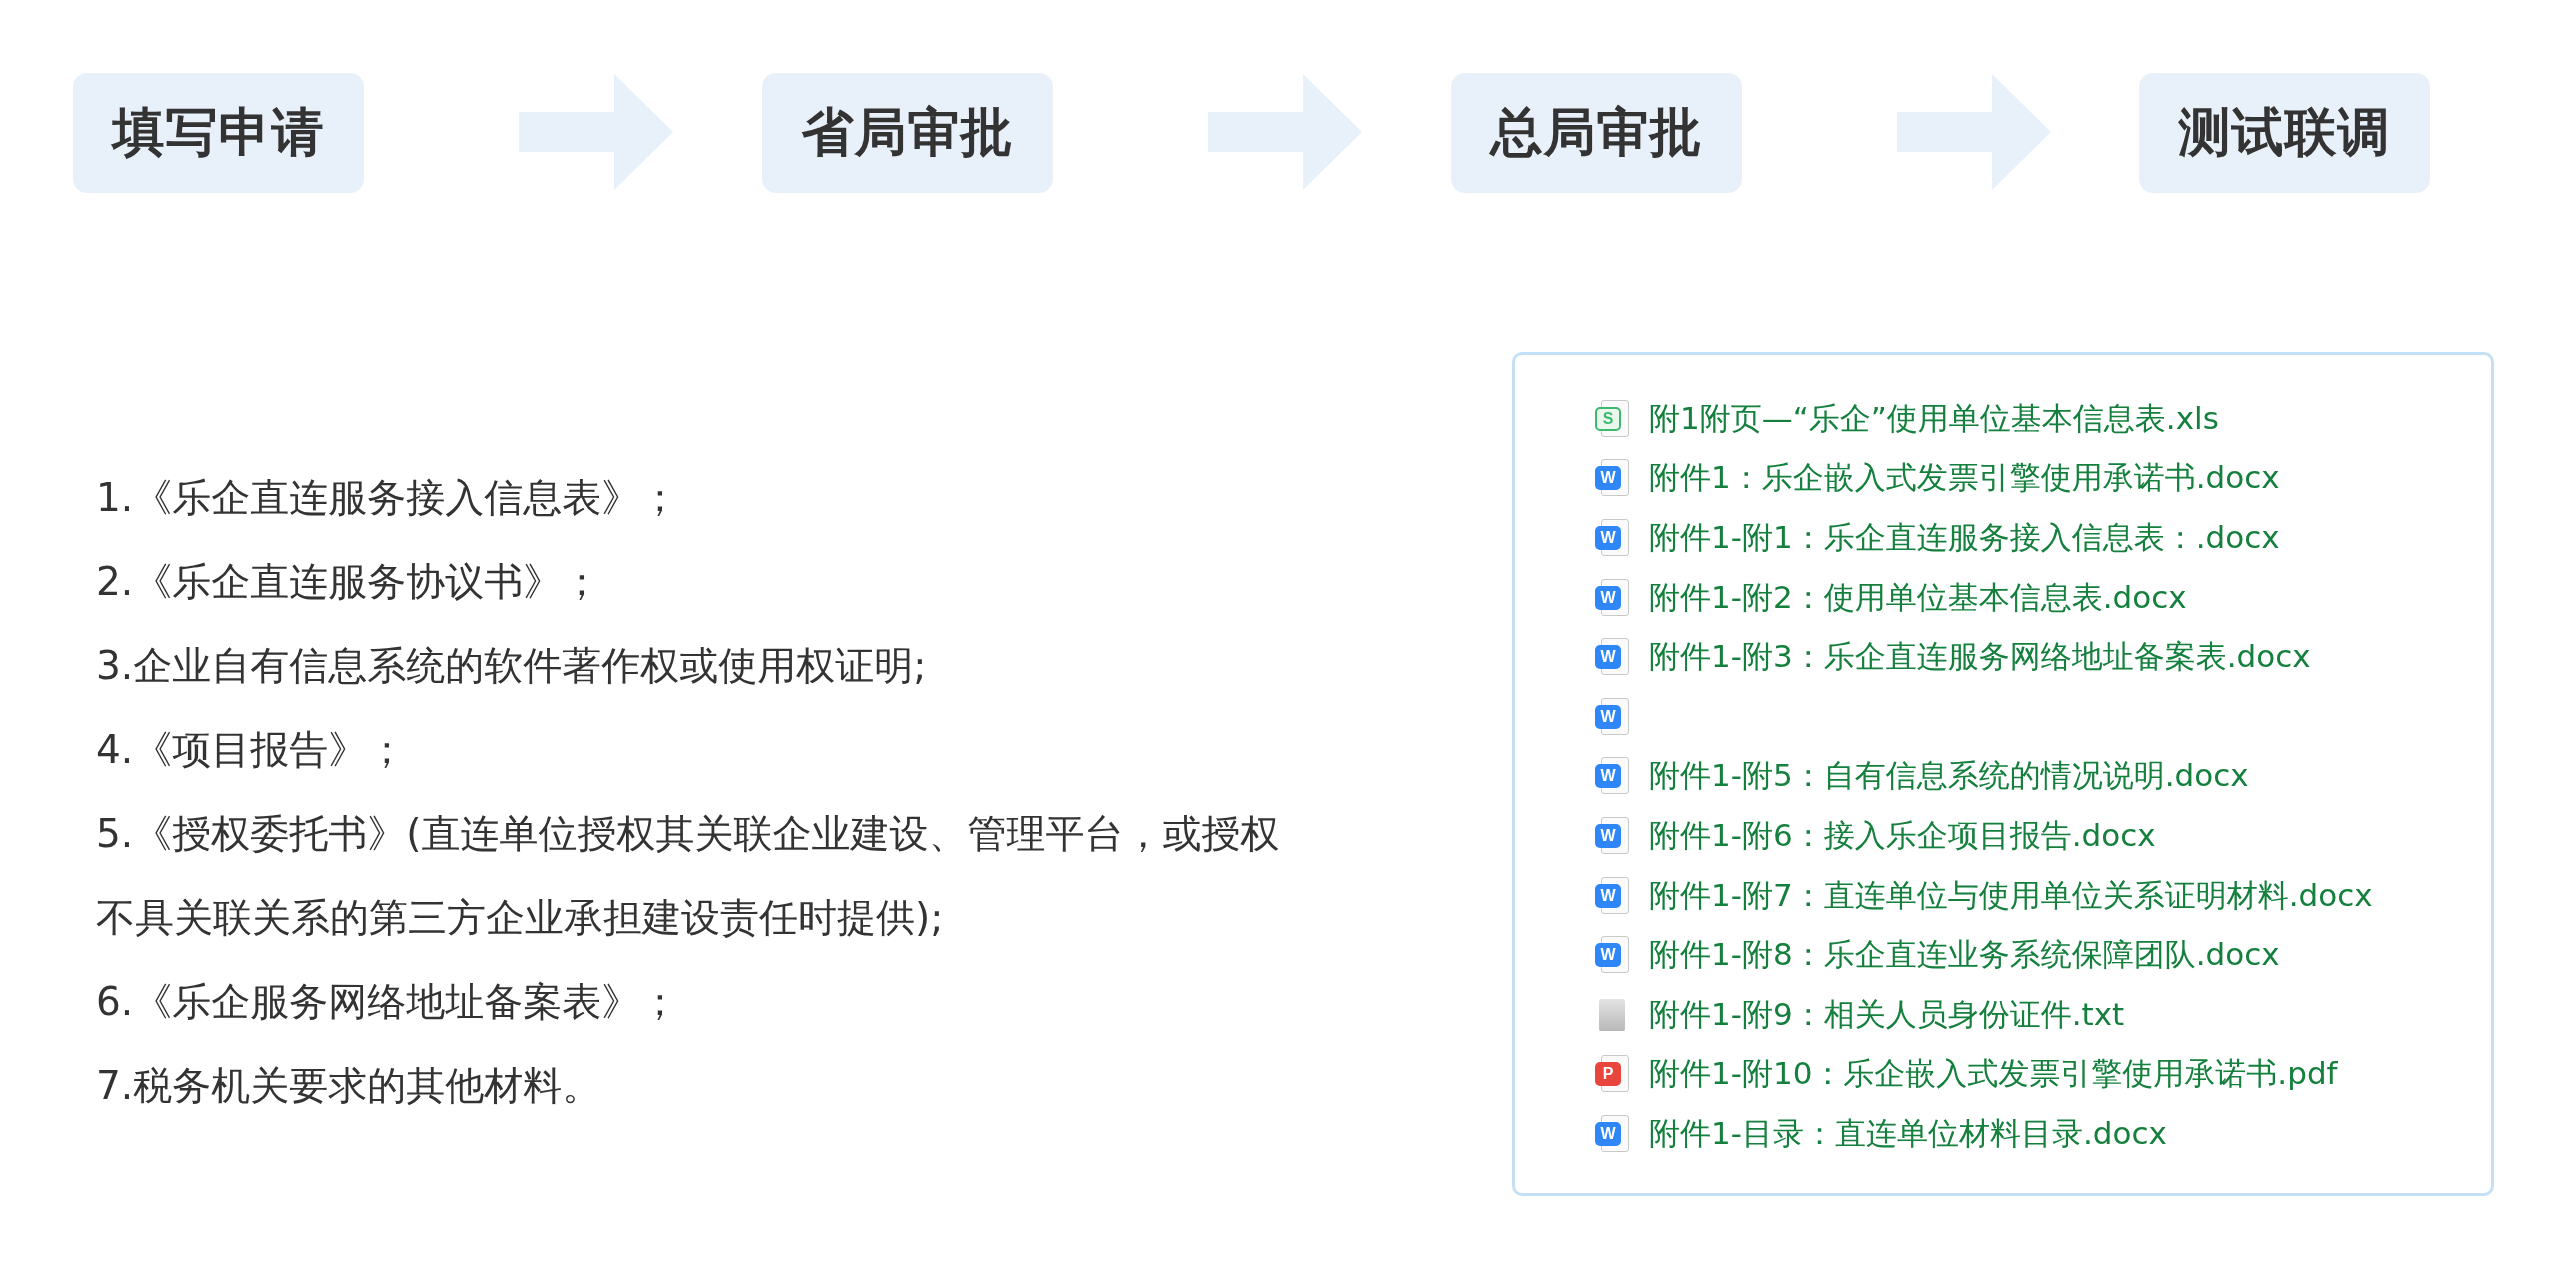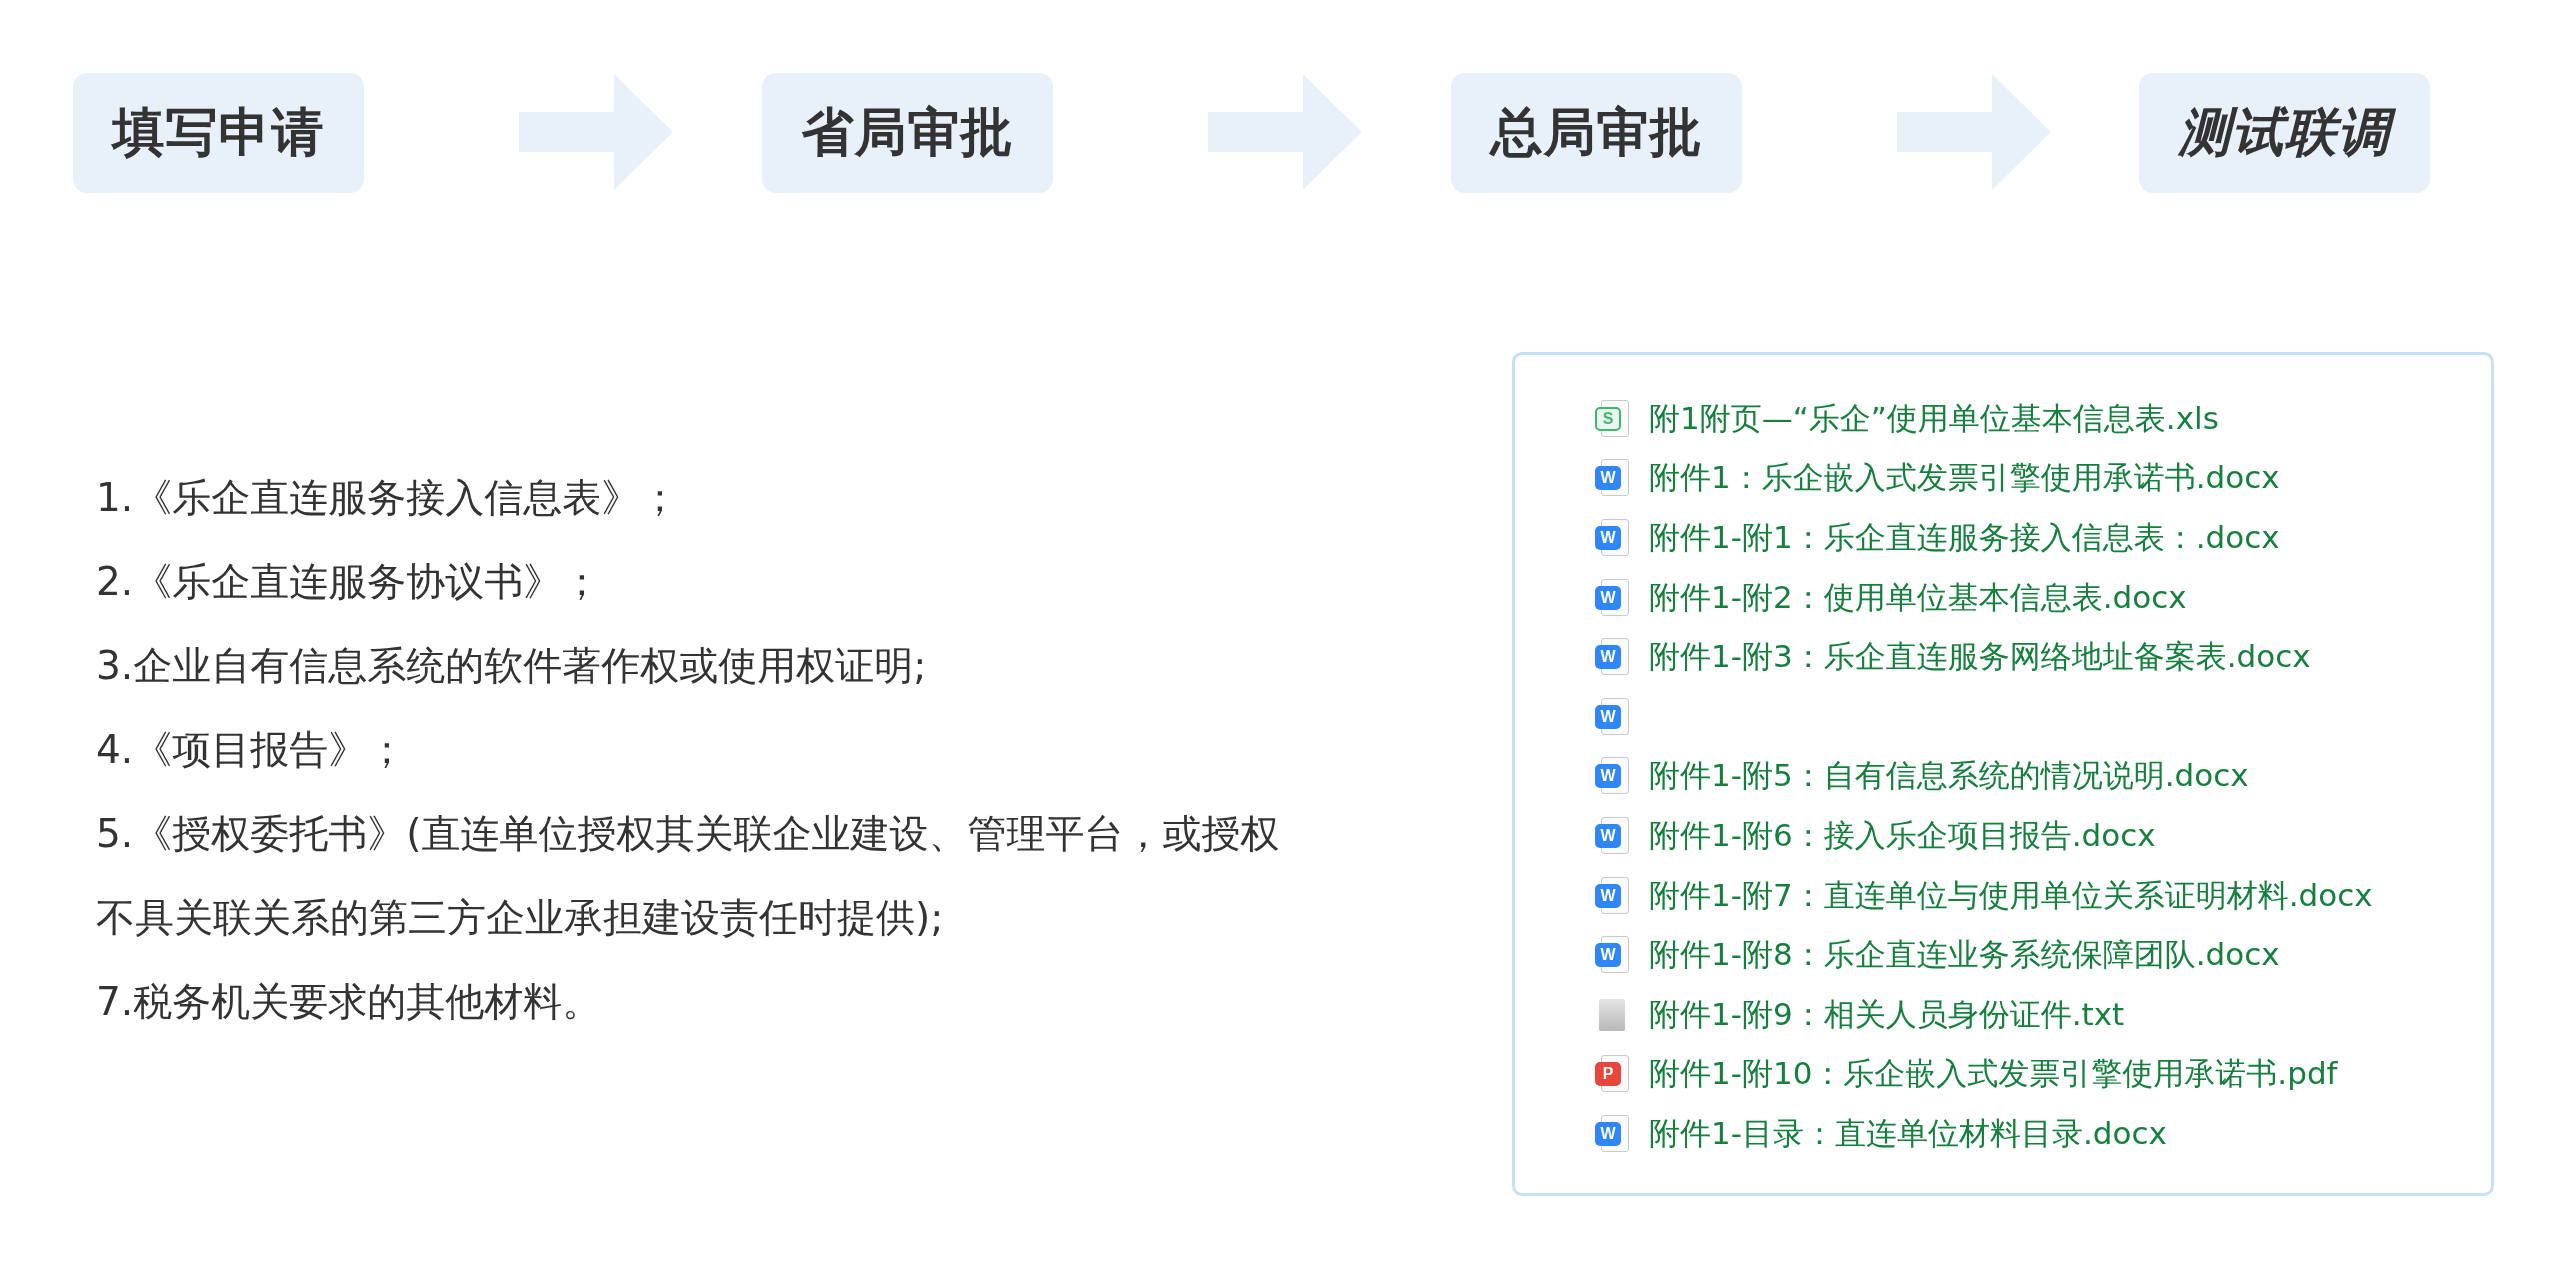--- a/index.html
+++ b/index.html
@@ -153,31 +153,32 @@
     </svg>
 </div>
 <div class="step" style="left:1451px;">
     <span>总局审批</span>
   </div>
 <div class="arrow" style="left:1897px;">
   <svg width="154" height="116" viewBox="0 0 154 116">
       <polygon points="0,38 95,38 95,0 154,58 95,116 95,78 0,78" fill="#e8f1fa"></polygon>
     </svg>
 </div>
-<div class="step" style="left:2139px;font-style:italic;">
+<div class="step" style="left:2139px;">
     <span>测试联调</span>
   </div>
 
 <ul class="requirements">
   <li>1.《乐企直连服务接入信息表》；</li>
   <li>2.《乐企直连服务协议书》；</li>
   <li>3.企业自有信息系统的软件著作权或使用权证明;</li>
   <li>4.《项目报告》；</li>
   <li>5.《授权委托书》(直连单位授权其关联企业建设、管理平台，或授权</li>
   <li>不具关联关系的第三方企业承担建设责任时提供);</li>
+  <li>6.《乐企服务网络地址备案表》；</li>
   <li>7.税务机关要求的其他材料。</li>
 </ul>
 
 <div class="file-panel">
   <ul class="file-list">
     <li class="file-row">
       <span class="file-icon">
           <span class="page"></span>
           <span class="badge xls">S</span>
         </span>

